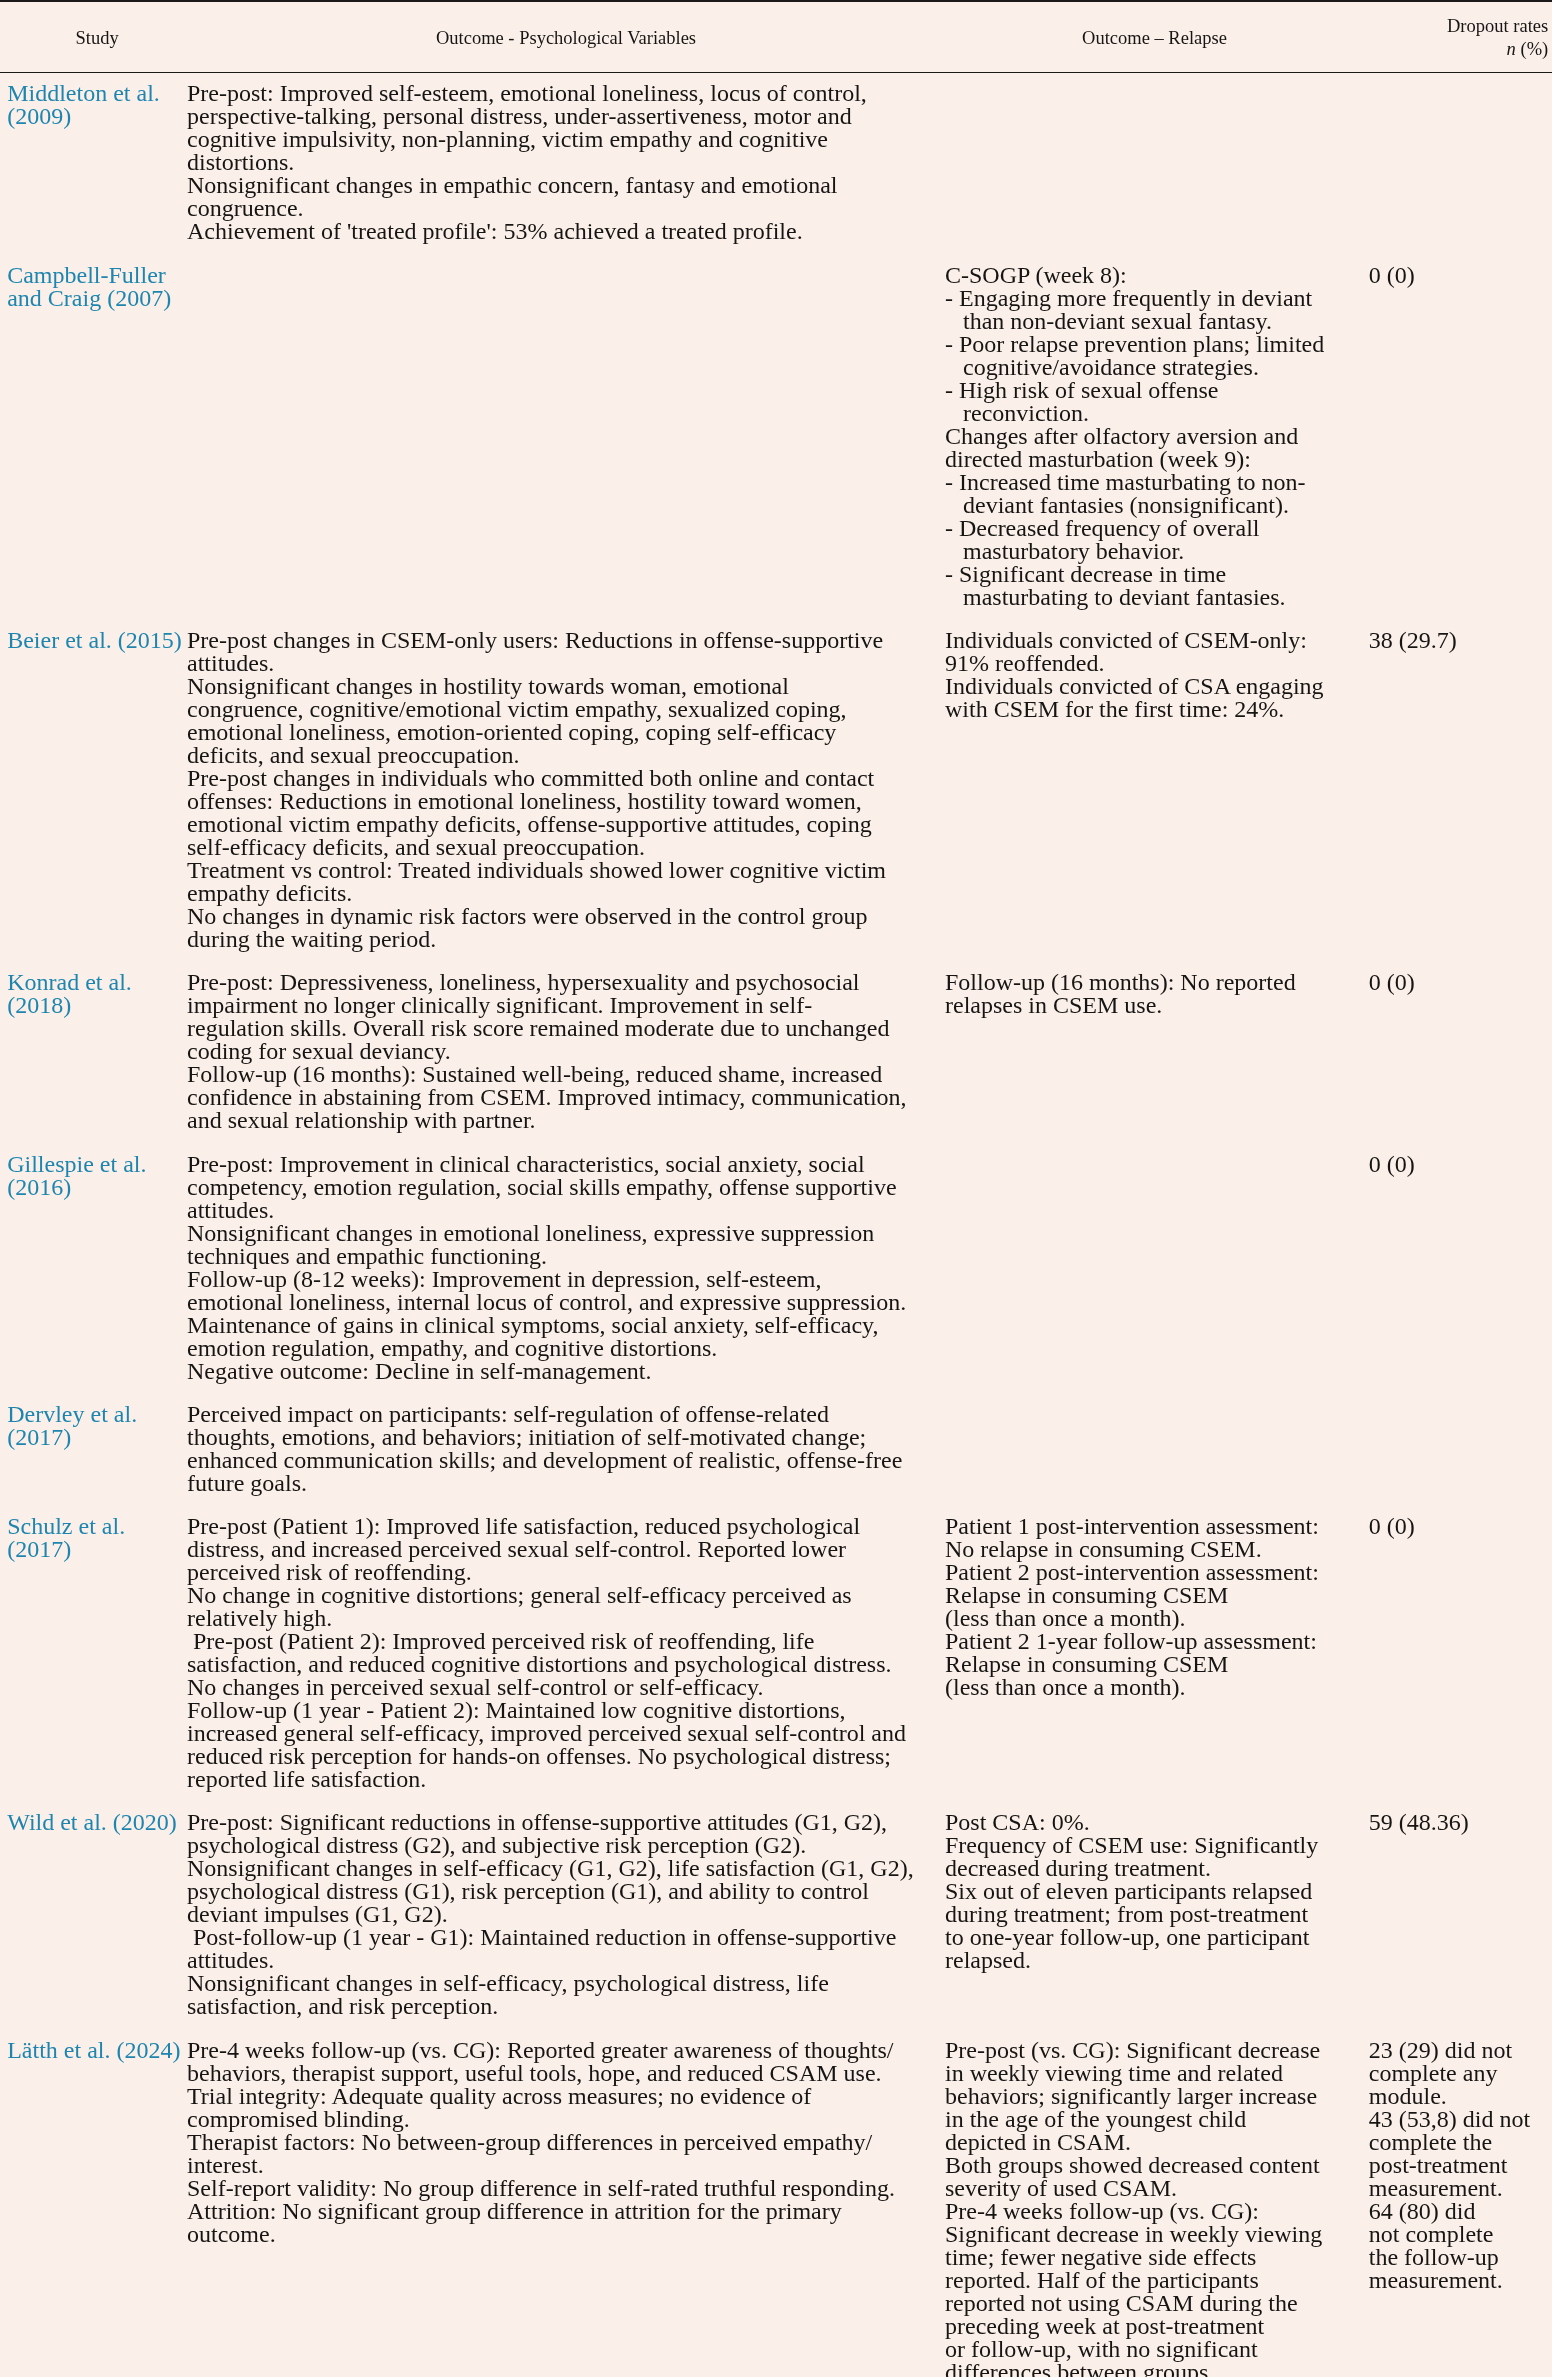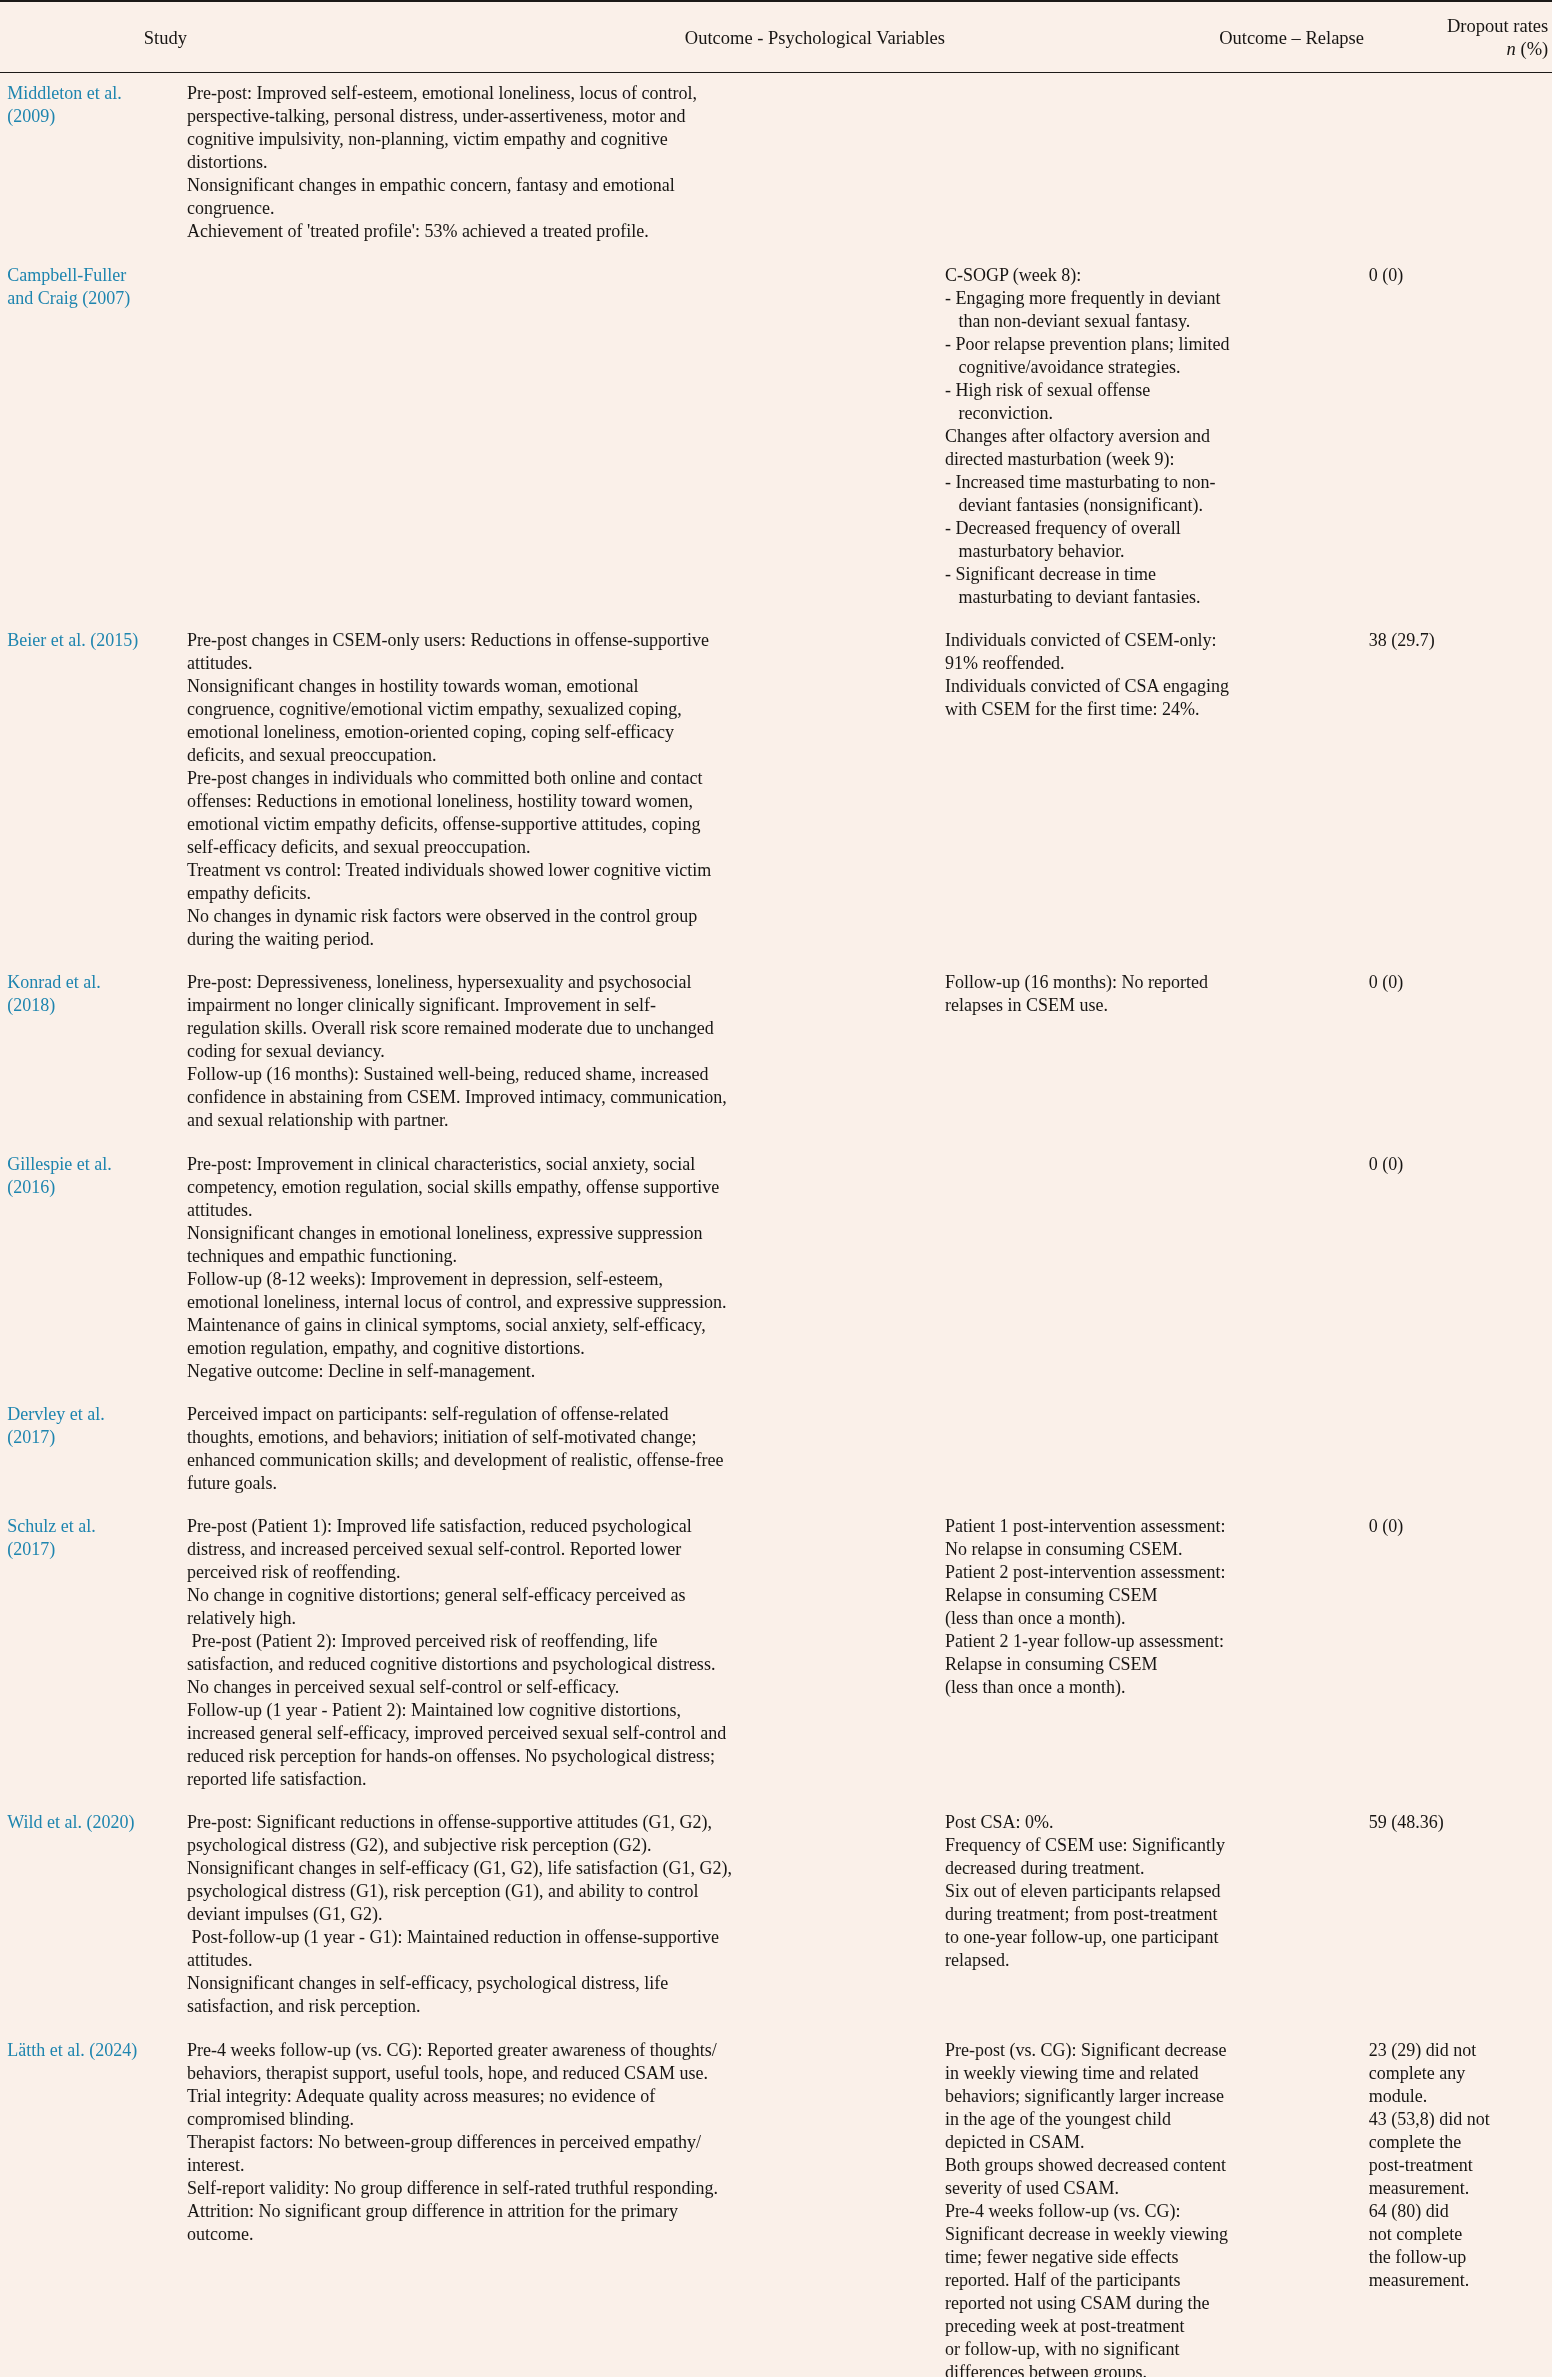--- a/index.html
+++ b/index.html
@@ -23,32 +23,32 @@
   }
   col.c-study   { width: 187px; }
   col.c-psych   { width: 758px; }
   col.c-relapse { width: 419px; }
   col.c-dropout { width: 189px; }
 
   thead th {
     font-weight: normal;
     font-size: 18.5px;
     line-height: 23px;
-    text-align: right;
+    text-align: center;
     vertical-align: middle;
     padding: 13px 0 10.8px 0;
     border-bottom: 1.8px solid #1c1a18;
   }
   thead th.h-study { padding-left: 7.2px; }
   thead th.h-dropout { text-align: right; padding-right: 4.8px; }
   .italic-n { font-style: italic; }
 
   tbody td {
     vertical-align: top;
-    font-size: 18px;
+    font-size: 24px;
     line-height: 23px;
     white-space: pre-wrap;
     padding: 20.3px 0 0 0;
   }
   tbody tr.first-row td { padding-top: 9.6px; }
   tbody tr.last-row td { padding-bottom: 15.5px; }
 
   td.cell-study { padding-left: 7.2px; }
   td.cell-psych { padding-right: 12px; }
   td.cell-relapse { padding-right: 6px; }

